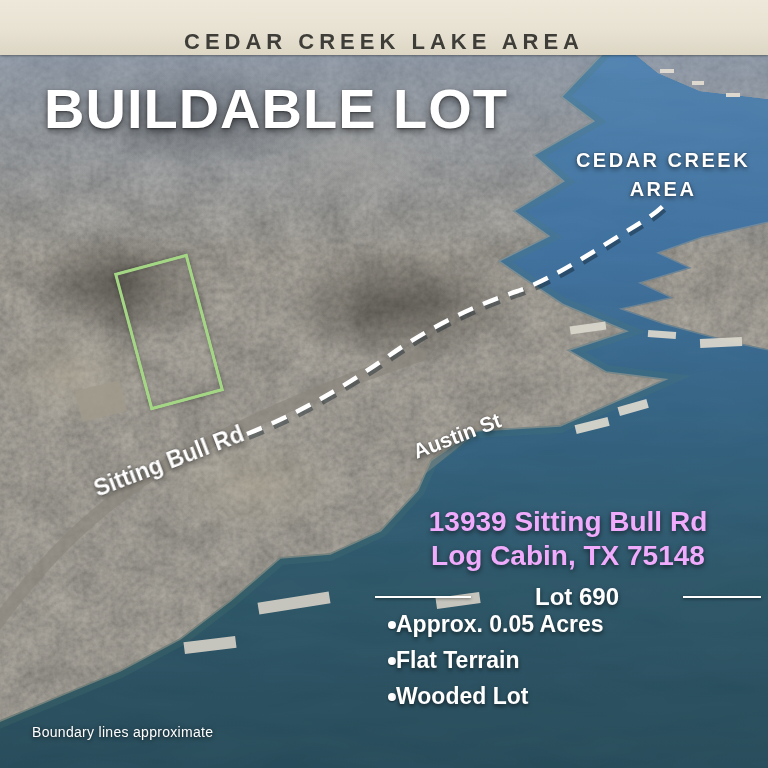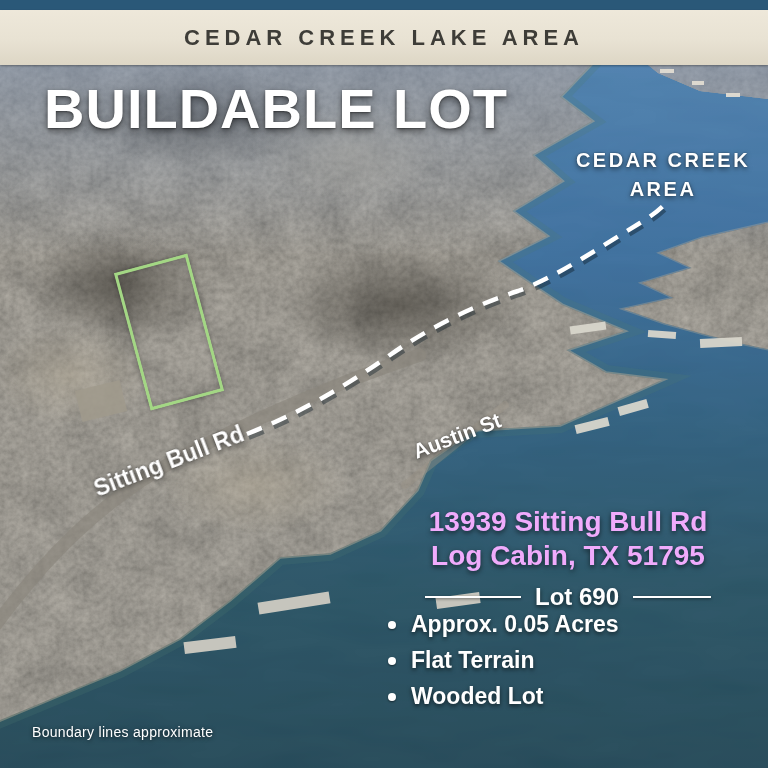--- a/index.html
+++ b/index.html
@@ -3,23 +3,23 @@
 <meta charset="utf-8">
 <style>
   html,body{margin:0;padding:0;background:#222;}
   .stage{
     position:relative;width:768px;height:768px;overflow:hidden;
     font-family:"Liberation Sans","DejaVu Sans",sans-serif;
     background:#2a5878;
   }
   
   .banner{
-    position:absolute;left:0;top:10px;width:768px;height:55px;
+    position:absolute;left:0;top:0;width:768px;height:55px;
     background:linear-gradient(180deg,#eee8da 0%, var(--banner-bg,#e8e2d3) 55%, #ddd6c5 100%);
-    display:flex;align-items:center;justify-content:center;
+    display:flex;align-items:flex-end;justify-content:center;
     box-shadow:0 1px 2px rgba(0,0,0,.35);
   }
   .banner span{
     color:var(--banner-text,#3e3d38);
     font-size:22px;font-weight:700;letter-spacing:5px;
   }
   
   .photo{position:absolute;left:0;top:55px;width:768px;height:713px;}
   
   .wtxt{
@@ -46,31 +46,31 @@
     transform:rotate(-15deg);
     box-shadow:0 0 5px rgba(0,0,0,.35), inset 0 0 5px rgba(0,0,0,.25);
   }
   
   .listing{position:absolute;left:375px;top:505px;width:386px;text-align:center;}
   .addr{
     color:#f0abfc;font-size:28px;font-weight:700;line-height:34px;
     text-shadow:0 2px 5px rgba(0,0,0,.6);
   }
   .lot-row{
-    margin-top:10px;display:flex;align-items:center;justify-content:center;gap:14px;
+    margin-top:10px;display:flex;align-items:center;justify-content:space-between;gap:14px;
     color:#fff;font-size:24px;font-weight:700;
     text-shadow:0 2px 4px rgba(0,0,0,.6);
   }
   .lot-row .rule{height:2px;background:#fff;box-shadow:0 1px 3px rgba(0,0,0,.5);}
   .rule-l{width:96px;} .rule-r{width:78px;}
   .features{
     position:absolute;left:388px;top:611px;margin:0;padding:0;list-style:none;text-align:left;
   }
   .features li{
-    display:flex;align-items:center;gap:15px;margin-bottom:9px;
+    display:flex;align-items:center;margin-bottom:9px;
     color:#fff;font-size:23px;font-weight:700;
     text-shadow:0 2px 4px rgba(0,0,0,.6);
   }
   .features .dot{
     width:8px;height:8px;border-radius:50%;background:#fff;flex:0 0 auto;
     box-shadow:0 1px 2px rgba(0,0,0,.5);
   }
   .footnote{
     left:32px;top:724px;font-size:14px;font-weight:400;letter-spacing:.3px;
     text-shadow:0 1px 4px rgba(0,0,0,.7);
@@ -183,21 +183,21 @@
     <div>AREA</div>
   </div>
 
   <div class="lot-box"></div>
 
   <div class="wtxt road-label road-sitting">Sitting Bull Rd</div>
   <div class="wtxt road-label road-austin">Austin St</div>
 
   <div class="listing">
     <div class="addr">13939 Sitting Bull Rd</div>
-    <div class="addr">Log Cabin, TX 51795</div>
+    <div class="addr">Log Cabin, TX 75148</div>
     <div class="lot-row">
       <span class="rule rule-l"></span>
       <span>Lot 690</span>
       <span class="rule rule-r"></span>
     </div>
   </div>
 
   <ul class="features">
     <li>
       <span class="dot"></span>

